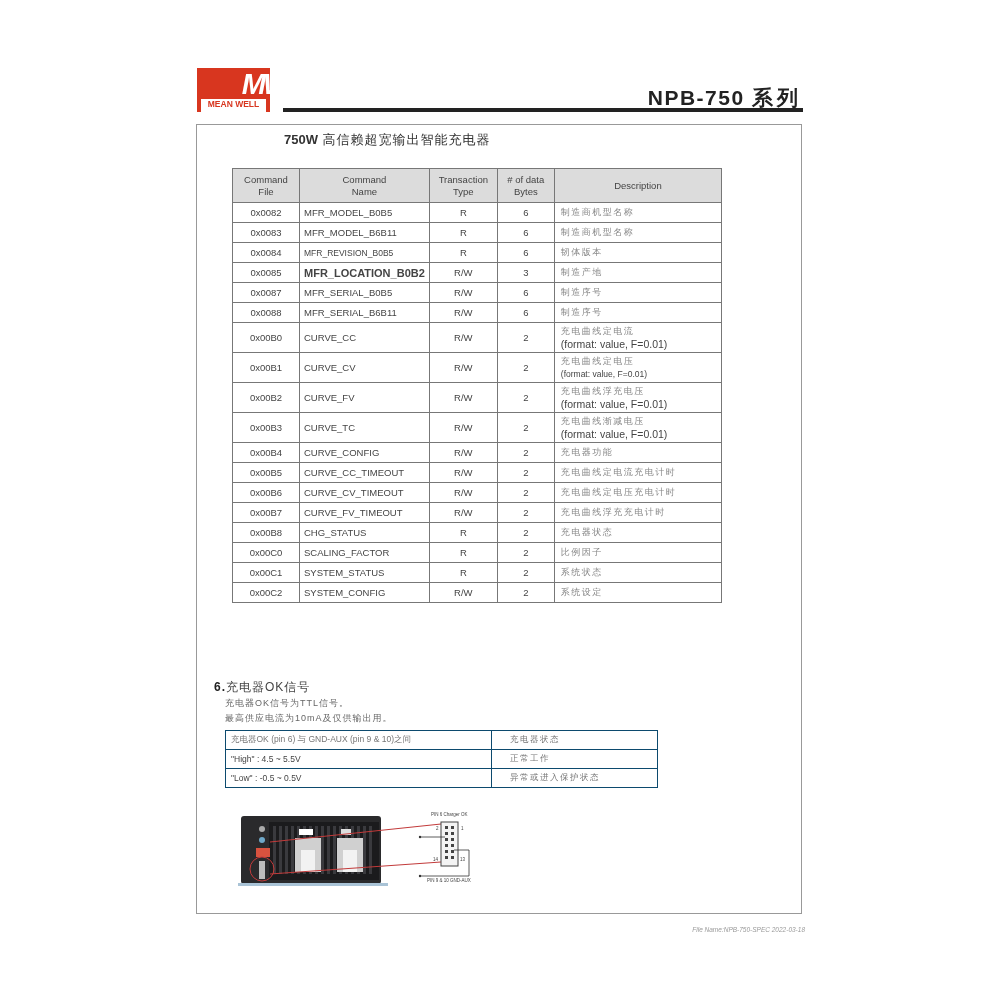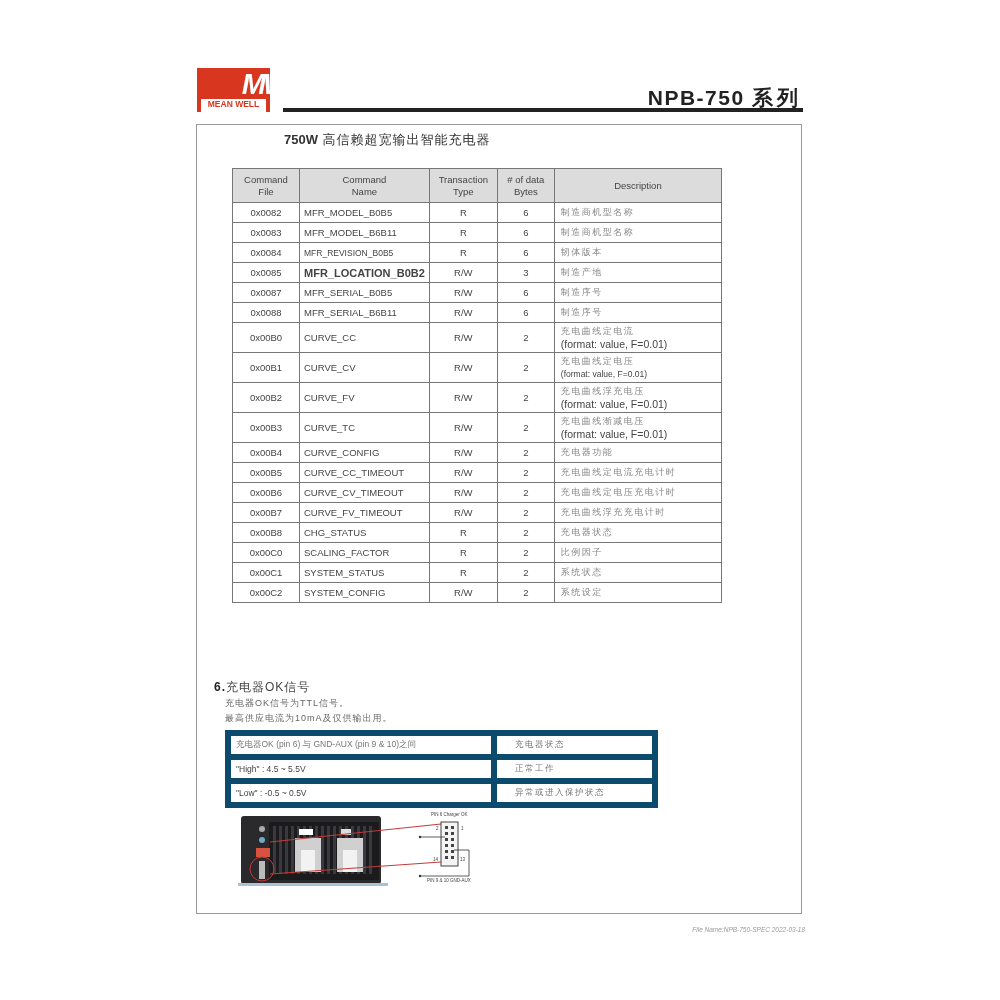--- a/index.html
+++ b/index.html
@@ -34,21 +34,21 @@
   .cmd-table tr.tall td { height:29px; }
   .cmd-table .fmt { color:#444; letter-spacing:0; font-size:10.5px; display:block; line-height:13px; }
   .cmd-table .fmt.small { font-size:8.5px; }
   .cmd-table .dl { display:block; line-height:13px; }
 
   
   .sec-title { left:214px; top:679px; font-size:12px; color:#444; letter-spacing:1px; }
   .sec-title b { color:#222; }
   .sec-line { left:225px; font-size:9px; color:#666; letter-spacing:1px; }
   .sig-table { left:225px; top:730px; width:433px; font-size:8.5px; color:#444; }
-  .sig-table td { border:6px solid #0c4a6e; height:18px; padding:0 5px; }
+  .sig-table td { border:1px solid #0c4a6e; height:18px; padding:0 5px; }
   .sig-table td.r { color:#777; letter-spacing:1.5px; padding-left:18px; }
 
   
   .charger { left:241px; top:816px; width:140px; height:68px; background:#2a2a2c; border-radius:3px; }
   .pedestal { left:238px; top:883px; width:150px; height:3px; background:#a9c3d6; }
   .footer { right:195px; top:926px; font-size:6.5px; color:#999; font-style:italic; }
 </style>
 </head>
 <body>
 

